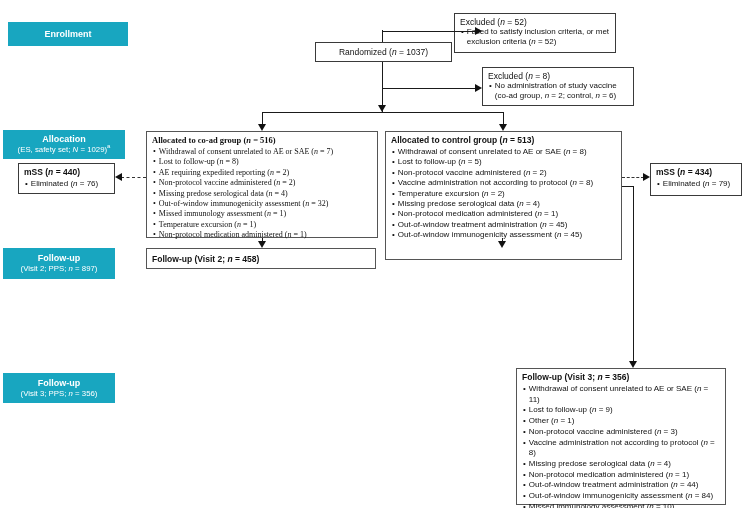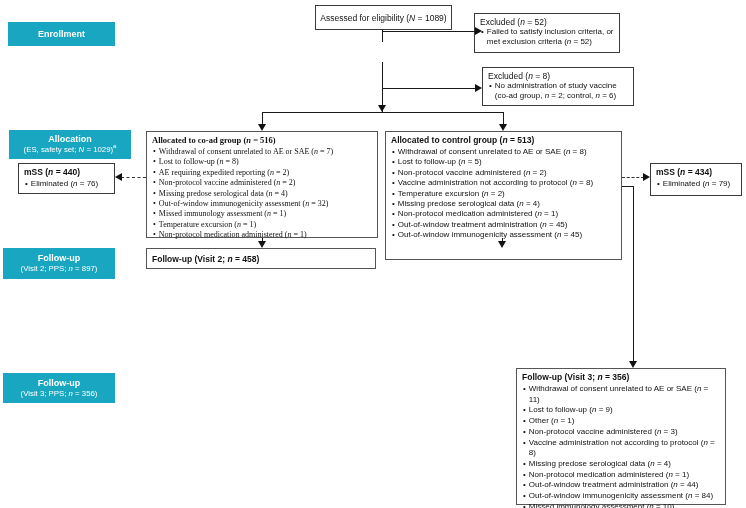--- a/index.html
+++ b/index.html
@@ -36,32 +36,32 @@
   .ar-d{position:absolute;width:0;height:0;border-left:4px solid transparent;
         border-right:4px solid transparent;border-top:7px solid #111;}
   .ar-r{position:absolute;width:0;height:0;border-top:4px solid transparent;
         border-bottom:4px solid transparent;border-left:7px solid #111;}
   .ar-l{position:absolute;width:0;height:0;border-top:4px solid transparent;
         border-bottom:4px solid transparent;border-right:7px solid #111;}
 
   
   #assessed{left:315px;top:5px;width:137px;height:25px;}
   #randomized{left:315px;top:42px;width:137px;height:20px;}
-  #excluded1{left:474px;top:13px;width:146px;height:40px;}
+  #excluded1{left:454px;top:13px;width:162px;height:40px;}
   #excluded2{left:482px;top:67px;width:152px;height:39px;}
   #coad{left:146px;top:131px;width:232px;height:107px;font-family:Liberation Serif, serif;}
   #control{left:385px;top:131px;width:237px;height:129px;}
   #mssLeft{left:18px;top:163px;width:97px;height:31px;}
   #mssRight{left:650px;top:163px;width:92px;height:33px;}
   #fu2Left{left:146px;top:248px;width:230px;height:21px;padding-left:5px;}
   #fu2Right{left:385px;top:248px;width:237px;height:21px;padding-left:10px;}
   #fu3{left:516px;top:368px;width:210px;height:137px;}
 
-  #lblEnroll{left:8px;top:22px;width:107px;height:24px;align-items:center;}
-  #lblAlloc{left:9px;top:130px;width:122px;height:29px;}
+  #lblEnroll{left:8px;top:22px;width:120px;height:24px;align-items:center;}
+  #lblAlloc{left:3px;top:130px;width:122px;height:29px;}
   #lblFu2{left:3px;top:248px;width:112px;height:31px;}
   #lblFu3{left:3px;top:373px;width:112px;height:30px;}
 
   
   #l1{left:382px;top:30px;height:12px;}
   #l2{left:383px;top:31px;width:93px;}
   #a2{left:475px;top:27px;}
   #l3{left:382px;top:62px;height:50px;}
   #l4{left:383px;top:88px;width:93px;}
   #a4{left:475px;top:84px;}
@@ -97,22 +97,22 @@
   </div>
   <div class="lbl teal" id="lblFu2" style="background: rgb(24, 166, 192);">
     <div class="t1 fmt">Follow-up</div>
     <div class="t2 fmt">(Visit 2; PPS; <i>n</i> = 897)</div>
   </div>
   <div class="lbl teal" id="lblFu3" style="background: rgb(24, 166, 192);">
     <div class="t1 fmt">Follow-up</div>
     <div class="t2 fmt">(Visit 3; PPS; <i>n</i> = 356)</div>
   </div>
 
-  <div class="bx dark center txt" id="assessed">
-    <span class="fmt">Assessed for eligibility (<i>N</i> = 1089)</span>
+  <div class="bx dark center txt" id="randomized">
+    <span class="fmt">Randomized (<i>n</i> = 1037)</span>
   </div>
 
   <div class="bx dark pad" id="excluded1">
     <div class="txt fmt">Excluded (<i>n</i> = 52)</div>
     <div>
         <div class="brow">
           <span class="bdot">•</span>
           <span class="btext fmt">Failed to satisfy inclusion criteria, or met exclusion criteria (<i>n</i> = 52)</span>
         </div>
       </div>

